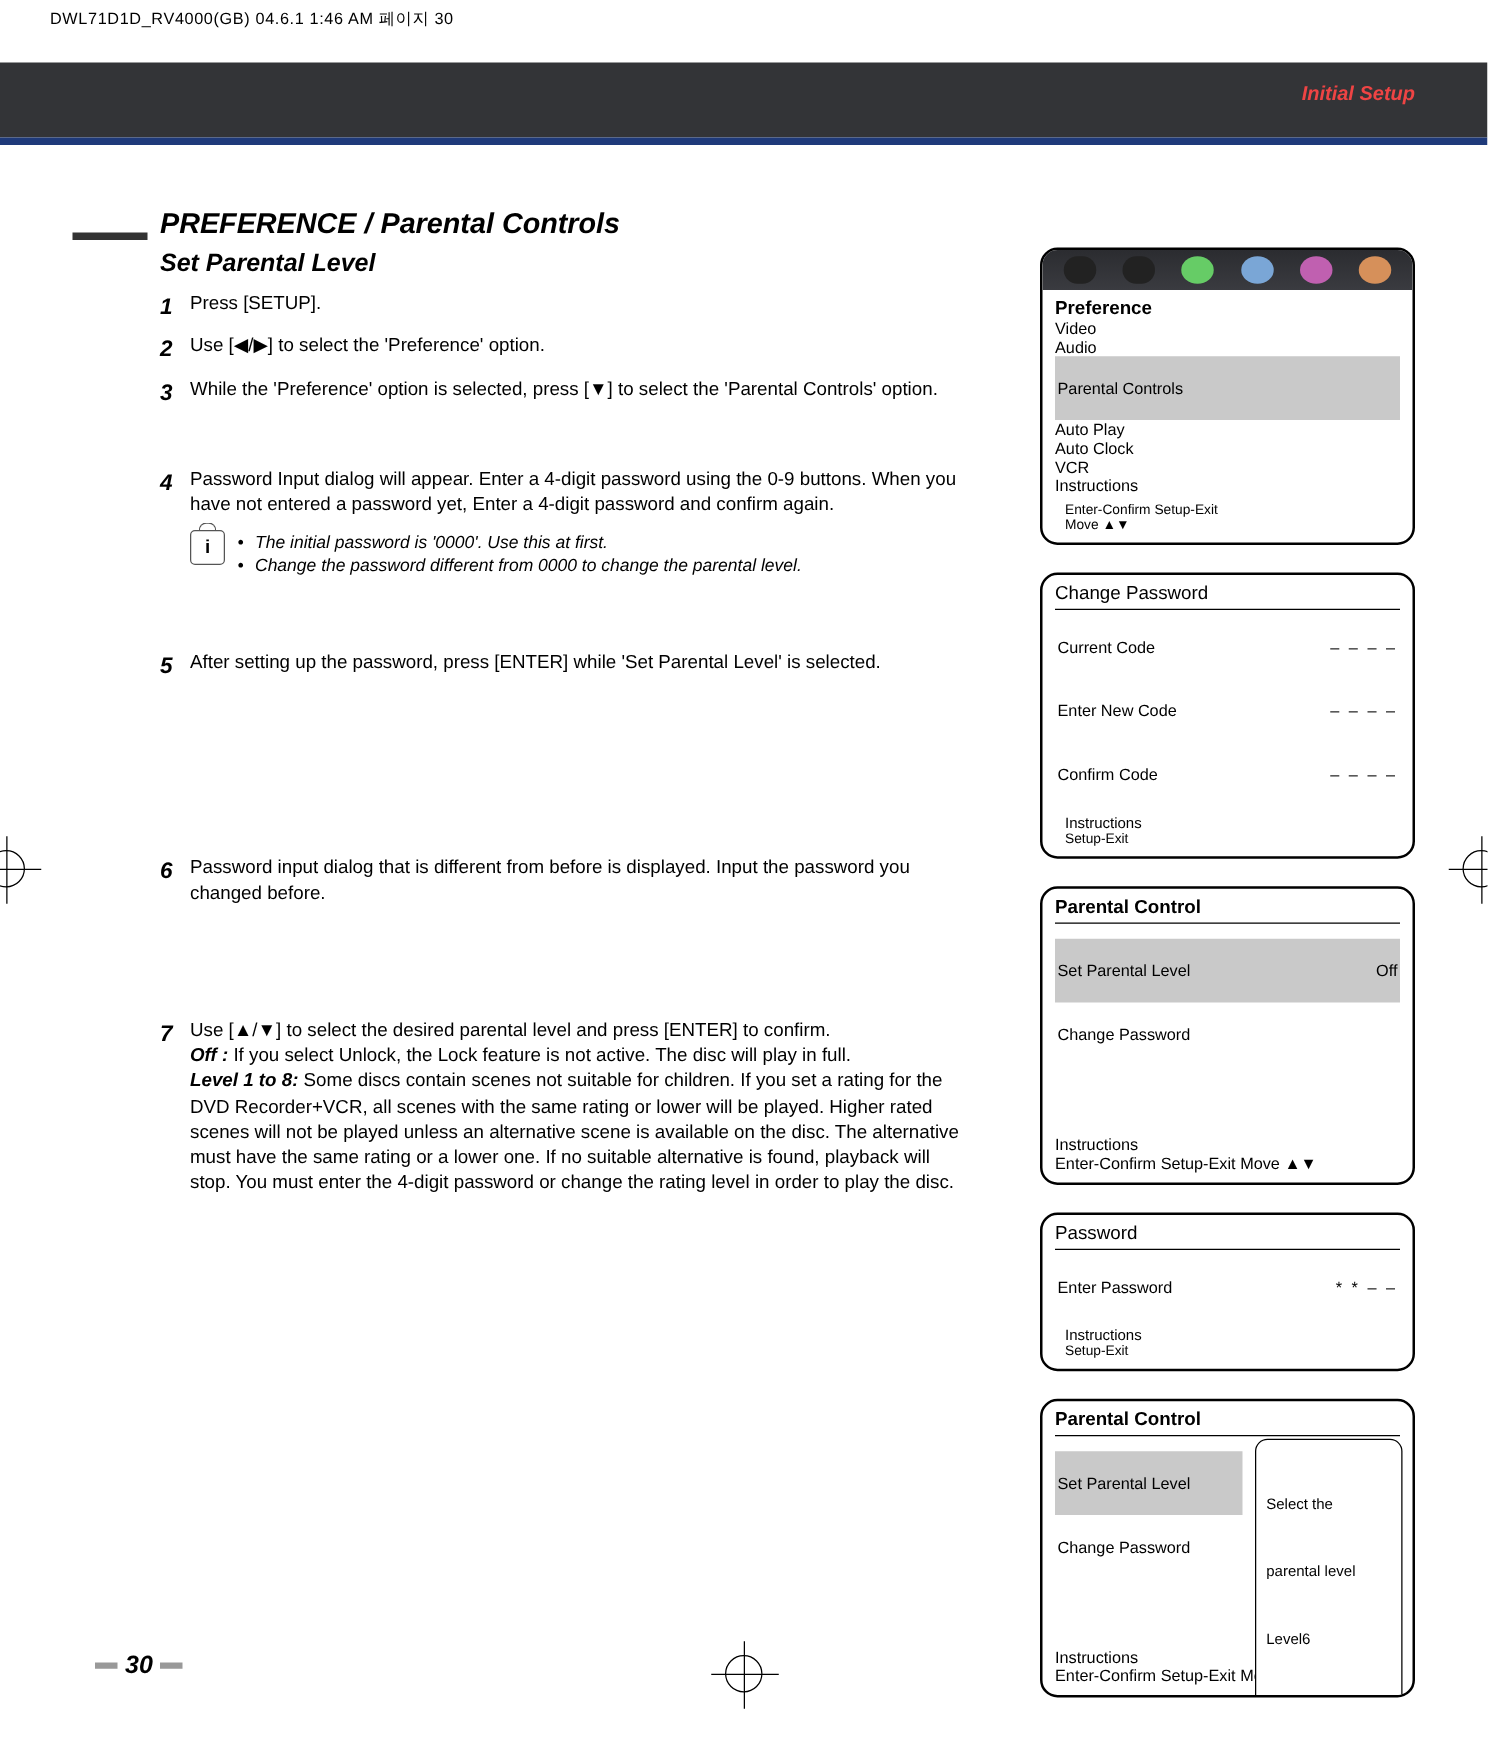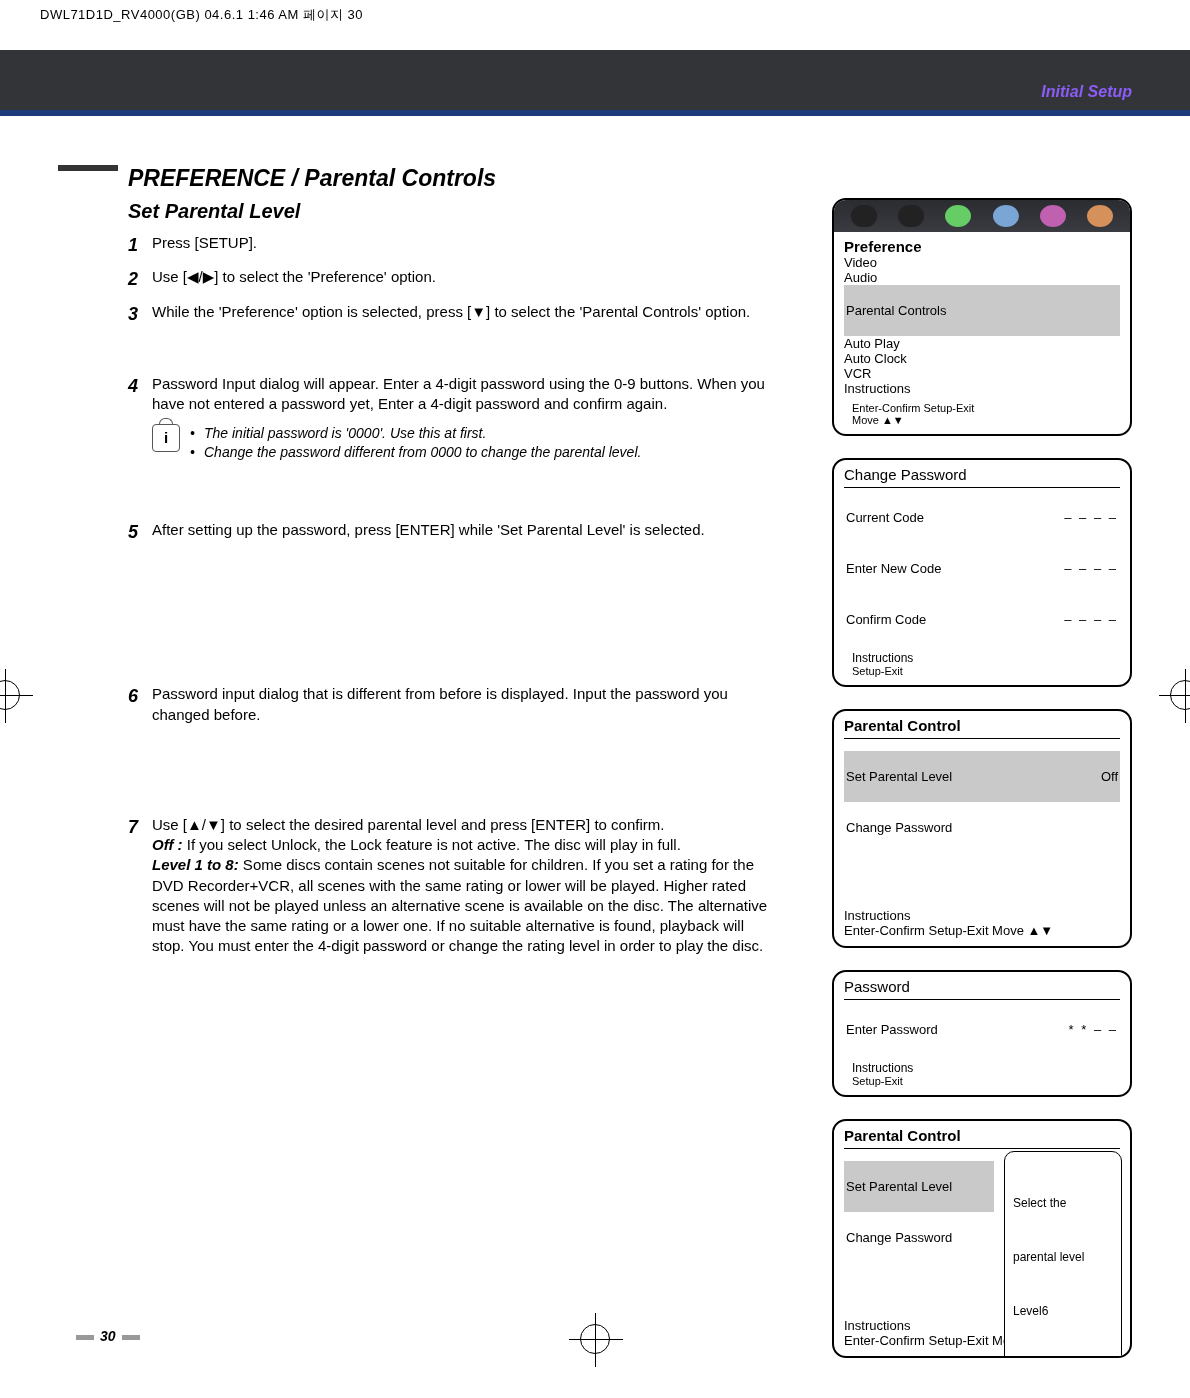--- a/index.html
+++ b/index.html
@@ -26,35 +26,35 @@
     background: #333437;
   }
   .blue-bar {
     position: absolute;
     top: 110px; left: 0; right: 0;
     height: 6px;
     background: #1f3a7a;
   }
   .section-label {
     position: absolute;
-    top: 83px; right: 58px;
-    color: #8b5cf6;
+    top: 67px; right: 58px;
+    color: #ef4444;
     font-style: italic;
     font-weight: bold;
     font-size: 16px;
   }
   .page {
     position: absolute;
     top: 165px;
     left: 58px;
     width: 1074px;
   }
   .heading-line {
     display: flex;
-    align-items: flex-start;
+    align-items: flex-end;
   }
   .heading-tick {
     width: 60px;
     height: 6px;
     background: #333;
     margin-right: 10px;
   }
   .heading {
     font-size: 23px;
     font-weight: bold;
@@ -161,21 +161,21 @@
     padding: 4px 6px;
   }
   .level-popup div { padding: 0 2px; margin-top: 40px; }
   .level-popup .hl { background: #f97316; }
   .page-num {
     position: absolute;
     bottom: 54px;
     left: 70px;
     font-weight: bold;
     font-style: italic;
-    font-size: 14px;
+    font-size: 20px;
   }
   .page-num::before, .page-num::after {
     content: "";
     display: inline-block;
     width: 18px; height: 5px;
     background: #999;
     vertical-align: middle;
     margin: 0 6px;
   }
   .crop-center {

